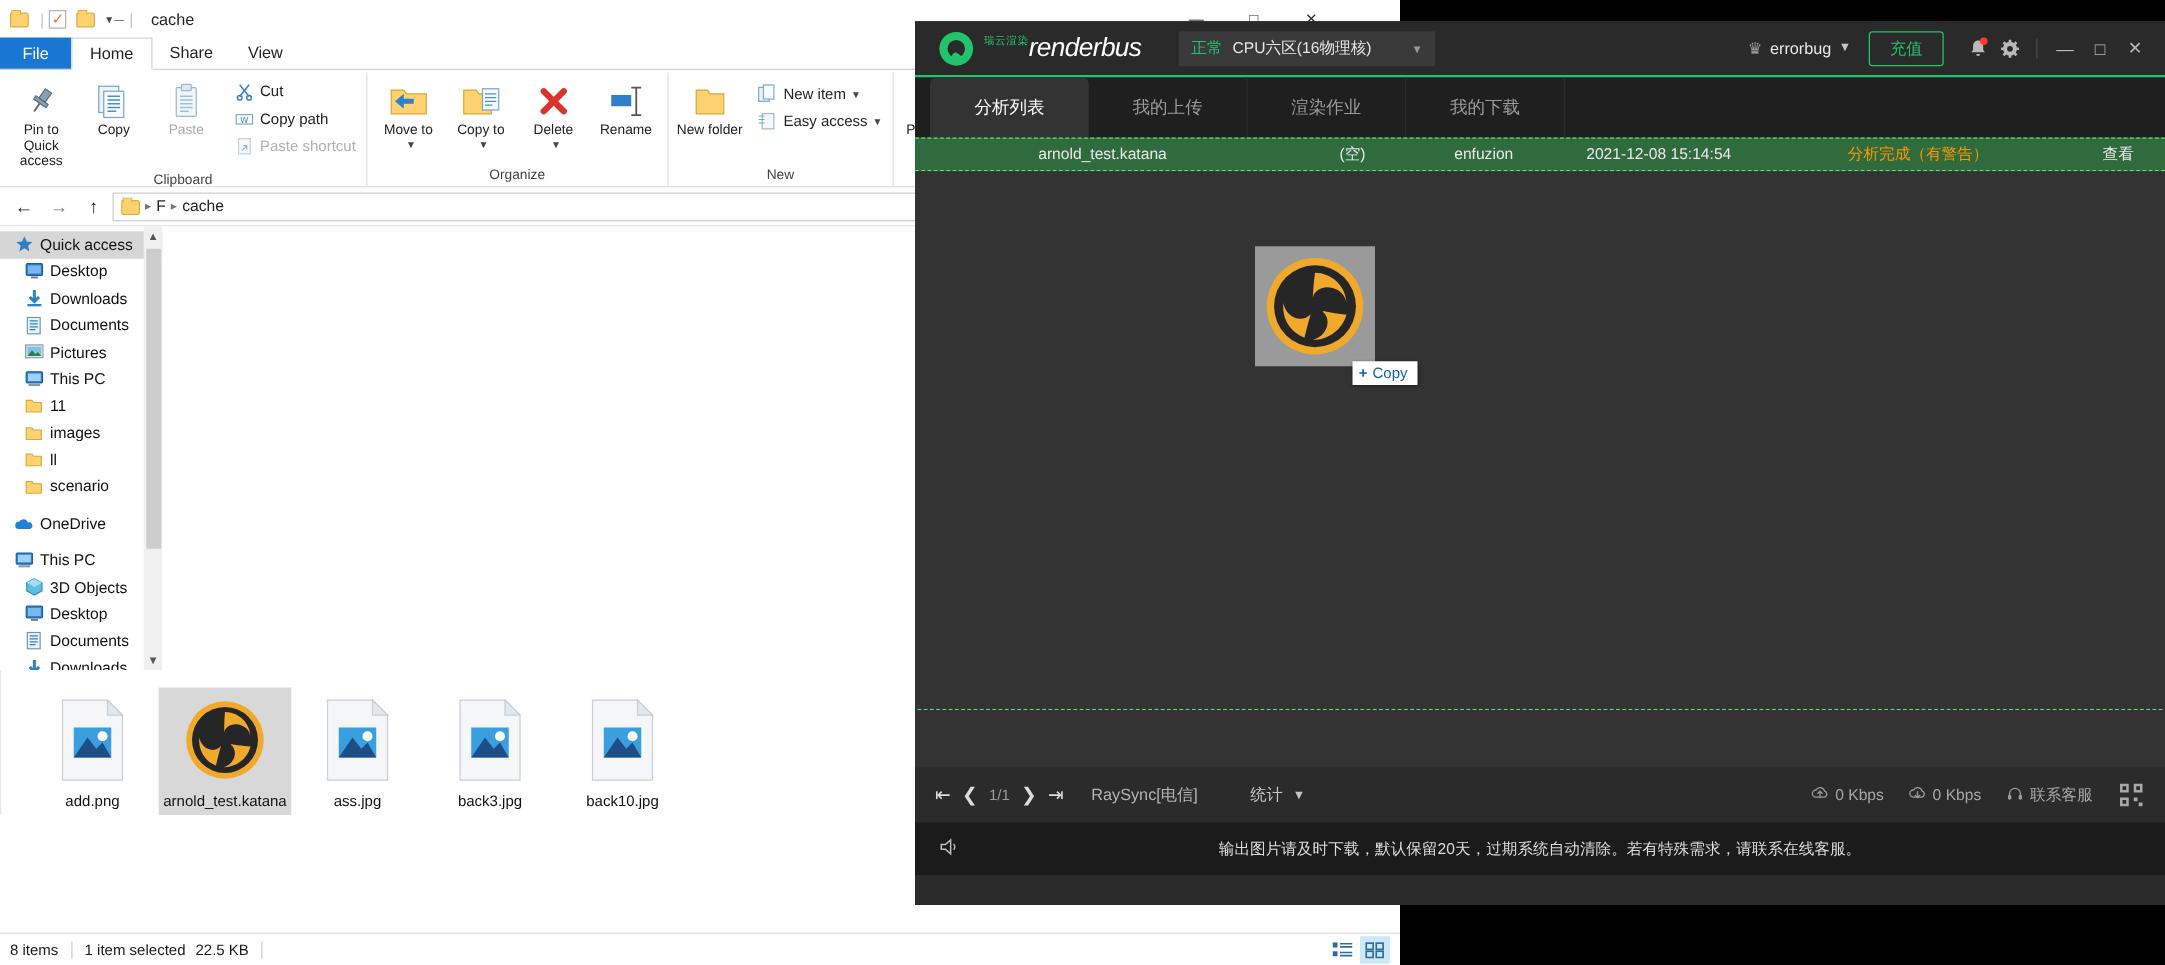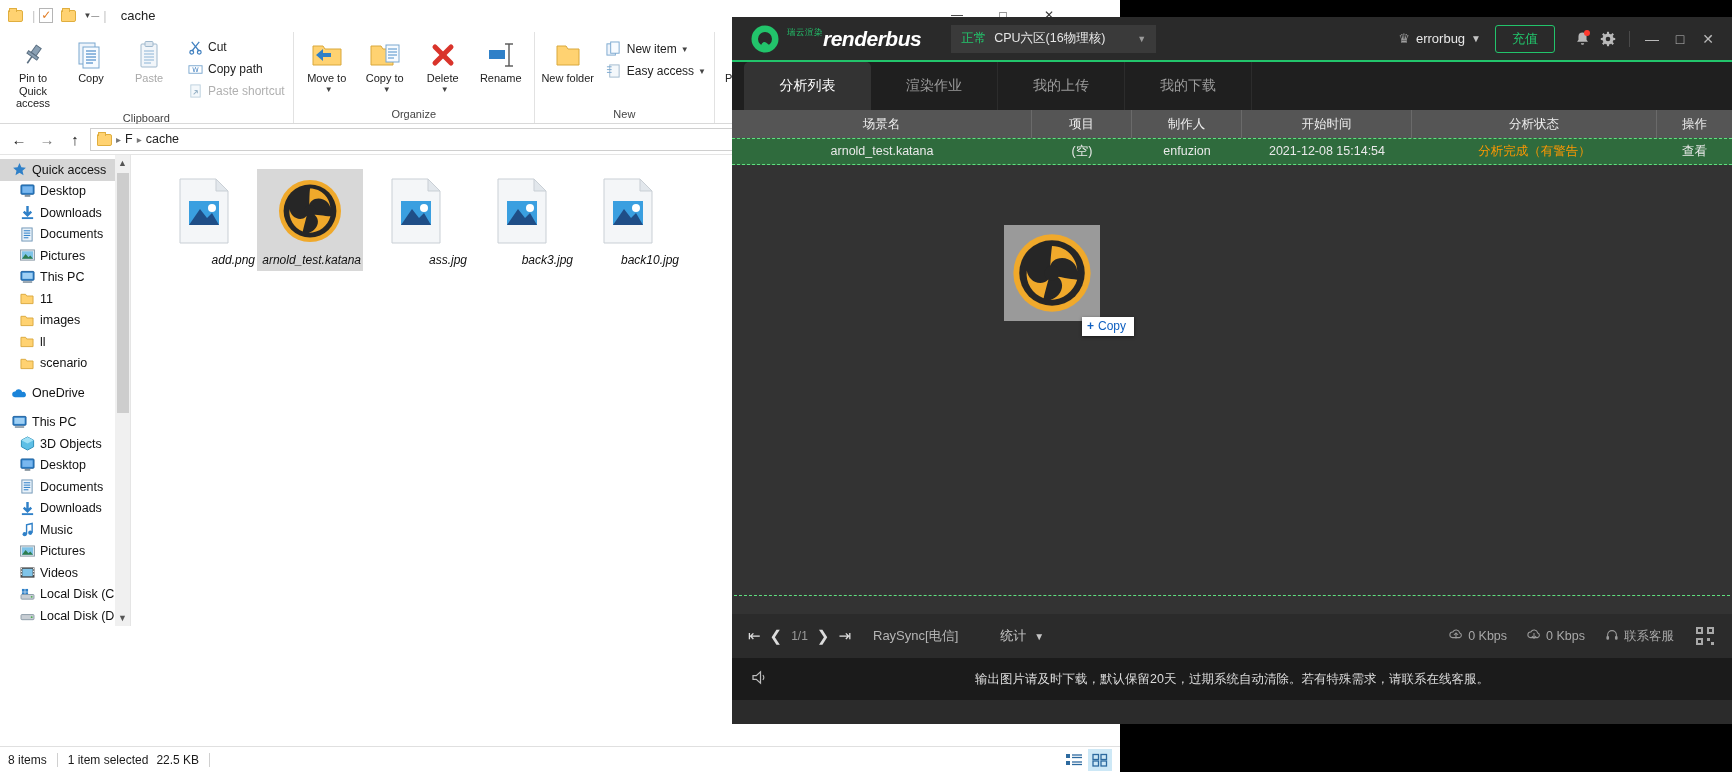--- a/index.html
+++ b/index.html
@@ -75,38 +75,38 @@
   .addr-row { height: 30px; display: flex; align-items: center; padding: 0 6px; gap: 2px; background: #fff; }
   .nav-btn { width: 26px; height: 24px; display:flex; align-items:center; justify-content:center; color: #777; font-size: 15px; }
   .nav-btn.on { color: #1a1a1a; }
   .addr-box {
     flex: 1; height: 23px; border: 1px solid #cfcfcf; background: #fff;
     display: flex; align-items: center; padding: 0 6px; font-size: 12.5px; gap: 4px; color: #222;
   }
   .crumb-sep { color: #777; font-size: 10px; }
 
   
-  .exp-body { display: flex; height: 472px; border-top: 1px solid #e5e5e5; }
+  .exp-body { display: flex; height: 472px; border-top: 1px solid #e5e5e5; flex-direction: column; }
   .nav-pane { width: 130px; position: relative; overflow: hidden; font-size: 12.5px; padding-top: 4px; }
   .nav-item { height: 21.5px; display: flex; align-items: center; padding-left: 10px; white-space: nowrap; color: #111; }
   .nav-item.sel { background: #d6d6d6; }
   .nav-item .ni { width: 18px; display: inline-flex; align-items: center; justify-content: center; margin-right: 4px; flex: none; }
   .nav-item .pin { margin-left: auto; margin-right: 6px; color: #9a9a9a; font-size: 10px; }
   .nav-item .lbl { overflow: hidden; }
   .nav-indent { padding-left: 18px; }
   .nav-scroll {
     position: absolute; right: 0; top: 0; width: 15px; height: 100%; background: #f0f0f0;
     display: flex; flex-direction: column; align-items: center; justify-content: space-between;
   }
   .nav-scroll .arr { font-size: 9px; color: #555; padding: 3px 0; }
   .nav-thumb { position: absolute; right: 1px; top: 18px; width: 12px; height: 240px; background: #cdcdcd; }
 
   .files-pane { flex: 1; border-left: 1px solid #e5e5e5; padding: 14px 0 0 20px; }
   .files-grid { display: flex; gap: 0px; flex-wrap: wrap; }
-  .file-cell { width: 106px; text-align: right; padding: 6px 2px 4px; font-style: italic; }
+  .file-cell { width: 106px; text-align: center; padding: 6px 2px 4px; }
   .file-cell.sel { background: #d8d8d8; }
   .file-thumb { height: 72px; display: flex; align-items: center; justify-content: center; }
   .file-name { font-size: 12px; color: #111; margin-top: 6px; line-height: 1.2; word-break: break-all; }
 
   .status-bar {
     position: absolute; left: 0; bottom: 0; width: 1120px; height: 26px;
     border-top: 1px solid #e0e0e0; background: #fff;
     display: flex; align-items: center; font-size: 12px; color: #1a1a1a; padding: 0 8px;
   }
   .status-sep { width: 1px; height: 14px; background: #d0d0d0; margin: 0 10px; }
@@ -121,21 +121,21 @@
     font-family: "Liberation Sans", "DejaVu Sans", sans-serif;
   }
   .rb-top {
     height: 45px; background: #2a2a2a; display: flex; align-items: center; padding: 0 10px;
     border-bottom: 2px solid #22c46b;
   }
   .rb-logo { display: flex; align-items: center; gap: 7px; margin-left: 8px; }
   .logo-mark { width: 30px; height: 30px; position: relative; }
   .logo-text { display: flex; flex-direction: row; line-height: 1; }
   .logo-cn { font-size: 8.5px; color: #22c46b; letter-spacing: .5px; }
-  .logo-en { font-size: 21px; font-weight: bold; font-style: italic; color: #fff; letter-spacing: -0.5px; }
+  .logo-en { font-size: 21px; font-weight: normal; font-style: italic; color: #fff; letter-spacing: -0.5px; }
   .node-select {
     margin-left: 30px; width: 205px; height: 28px; background: #3a3a3a;
     display: flex; align-items: center; padding: 0 10px; font-size: 12.5px; color: #e6e6e6;
   }
   .node-ok { color: #22c46b; margin-right: 8px; }
   .node-caret { margin-left: auto; color: #9a9a9a; font-size: 9px; }
   .rb-top-right { margin-left: auto; display: flex; align-items: center; gap: 0; }
   .user-chip { display: flex; align-items: center; gap: 6px; font-size: 13px; color: #e8e8e8; margin-right: 14px; }
   .crown { font-size: 13px; color: #9e9e9e; }
   .chev { font-size: 10px; color: #c5c5c5; }
@@ -219,20 +219,26 @@
       <span class="qat-sep"></span>
       <span class="qat-ico"><span class="folder-glyph" style="margin-top:3px"></span></span>
       <span class="qat-caret">▼—</span>
       <span class="qat-sep">|</span>
       <span class="exp-title-text">cache</span>
       <span class="win-ctrl win-min">—</span>
       <span class="win-ctrl win-max">□</span>
       <span class="win-ctrl win-close">✕</span>
     </div>
 
+    <div class="exp-tabs">
+      <div class="exp-tab file">File</div>
+      <div class="exp-tab active">Home</div>
+      <div class="exp-tab">Share</div>
+      <div class="exp-tab">View</div>
+    </div>
 
     <div class="ribbon">
 
       <div class="rgroup">
         <div class="rgroup-items">
           <div class="big-btn">
             <span class="bi">
               <svg width="26" height="26" viewBox="0 0 26 26">
                   <g transform="rotate(35 13 13)">
                     <rect x="10" y="3" width="6" height="9" fill="#8aa0b4" stroke="#5a6e80"></rect>
@@ -898,34 +904,26 @@
         </span>
         <span class="vsep"></span>
         <span class="wctl">—</span>
         <span class="wctl">□</span>
         <span class="wctl">✕</span>
       </div>
     </div>
 
     <div class="rb-tabs">
       <div class="rb-tab active">分析列表</div>
+      <div class="rb-tab">我的上传</div>
       <div class="rb-tab">渲染作业</div>
-      <div class="rb-tab">我的上传</div>
       <div class="rb-tab">我的下载</div>
     </div>
 
     <div class="rb-main">
-      <div class="thead" id="table-head">
-          <div class="th" style="width: 300px;">场景名</div>
-          <div class="th" style="width: 100px;">项目</div>
-          <div class="th" style="width: 110px;">制作人</div>
-          <div class="th" style="width: 170px;">开始时间</div>
-          <div class="th" style="width: 245px;">分析状态</div>
-          <div class="th" style="width: 75px;">操作</div>
-        </div>
       <div id="table-rows">
           <div class="trow">
             <div class="td" style="width: 300px;">arnold_test.katana</div>
             <div class="td" style="width: 100px;">(空)</div>
             <div class="td" style="width: 110px;">enfuzion</div>
             <div class="td" style="width: 170px;">2021-12-08 15:14:54</div>
             <div class="td warn" style="width: 245px;">分析完成（有警告）</div>
             <div class="td" style="width: 75px;">查看</div>
           </div>
         </div>

